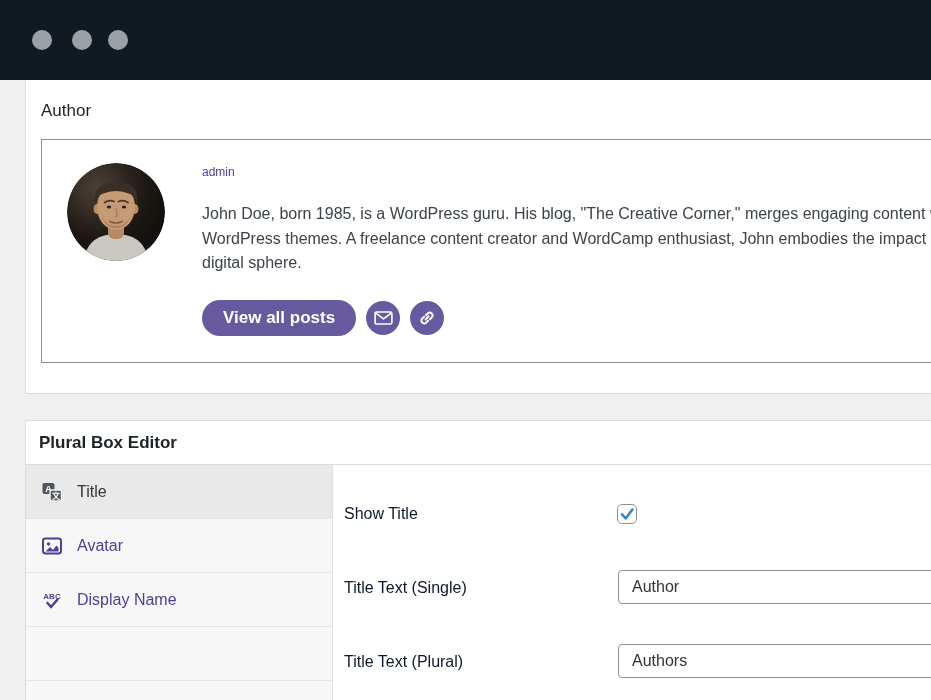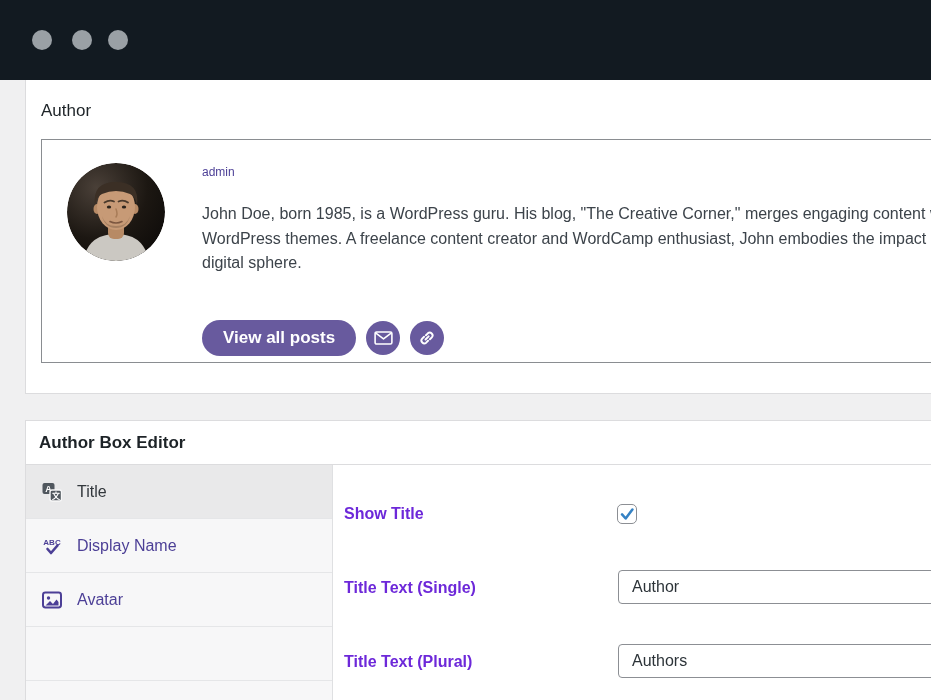--- a/index.html
+++ b/index.html
@@ -15,36 +15,36 @@
   .panel{position:absolute;left:25px;width:960px;background:#fff;border:1px solid #dcdcde;box-sizing:border-box;}
 
   
   .panel1{top:80px;height:314px;border-top:none;}
   .section-title{position:absolute;left:15px;top:21px;font-size:17px;color:#1d2327;}
   .preview-box{position:absolute;left:15px;top:59px;width:940px;height:224px;border:1px solid #8a8d91;background:#fff;box-sizing:border-box;}
   .avatar{position:absolute;left:25px;top:23px;width:98px;height:98px;border-radius:50%;overflow:hidden;}
   .admin-link{position:absolute;left:160px;top:25px;font-size:12px;color:#4c3f96;text-decoration:none;}
   .bio{position:absolute;left:160px;top:62px;width:800px;font-size:16px;line-height:24.5px;color:#3c434a;}
   .bio-line{white-space:nowrap;}
-  .actions{position:absolute;left:160px;top:160px;display:flex;align-items:center;gap:10px;margin-top:20px;}
+  .actions{position:absolute;left:160px;top:160px;display:flex;align-items:center;gap:10px;}
   .pill-btn{height:36px;padding:0 21px;border:none;border-radius:18px;background:#685a9e;color:#fff;font-size:17px;font-weight:600;font-family:"Liberation Sans",sans-serif;cursor:pointer;}
   .circle-btn{width:34px;height:34px;border:none;border-radius:50%;background:#685a9e;display:flex;align-items:center;justify-content:center;cursor:pointer;padding:0;}
 
   
   .panel2{top:420px;height:300px;}
   .panel2-header{height:44px;border-bottom:1px solid #dcdcde;display:flex;align-items:center;padding-left:13px;box-sizing:border-box;}
   .panel2-title{font-size:17px;font-weight:700;color:#1d2327;}
   .sidebar{position:absolute;left:0;top:44px;width:307px;height:255px;background:#f7f7f8;border-right:1px solid #dfe0e2;box-sizing:border-box;}
   .side-item{height:54px;display:flex;align-items:center;padding-left:16px;border-bottom:1px solid #e5e6e8;box-sizing:border-box;cursor:pointer;}
   .side-item .s-icon{width:20px;height:20px;margin-right:15px;flex:0 0 auto;}
   .side-item .s-label{font-size:16px;color:#4c3f96;text-align:right;}
   .side-item.active{background:#e9e9ea;}
   .side-item.active .s-label{color:#32373c;}
 
-  .field-label{position:absolute;font-size:16px;font-weight:700;color:#6d28d9;white-space:nowrap;}
+  .field-label{position:absolute;font-size:16px;font-weight:400;color:#0f172a;white-space:nowrap;}
   .lbl-show{left:318px;top:84px;}
   .lbl-single{left:318px;top:158px;}
   .lbl-plural{left:318px;top:232px;}
   .checkbox{position:absolute;left:591px;top:83px;width:20px;height:20px;border:1px solid #8c8f94;border-radius:5px;background:#fff;box-sizing:border-box;display:flex;align-items:center;justify-content:center;cursor:pointer;}
   .text-input{position:absolute;left:592px;width:410px;height:34px;border:1px solid #8c8f94;border-radius:4px;background:#fff;box-sizing:border-box;padding:0 13px;font-size:16px;color:#2c3338;font-family:"Liberation Sans",sans-serif;}
   .inp-single{top:149px;}
   .inp-plural{top:223px;}
 </style>
 </head>
 <body>
@@ -116,21 +116,21 @@
               <path d="M15.5 13.5 l2.3-2.3 a3.4 3.4 0 0 0 -4.8-4.8 l-2.3 2.3"></path>
             </g>
           </svg>
         </button>
       </div>
     </div>
   </div>
 
   <div class="panel panel2">
     <div class="panel2-header">
-      <span class="panel2-title">Author Box Editor</span>
+      <span class="panel2-title">Plural Box Editor</span>
     </div>
 
     <div class="sidebar">
 
       <div class="side-item active">
         <span class="s-icon">
           <svg viewBox="0 0 20 20" width="20" height="20">
             <rect x="0.5" y="1" width="12" height="11" rx="2" fill="#50575e"></rect>
             <text x="6.5" y="9.8" font-size="9" font-weight="bold" fill="#fff" text-anchor="middle" font-family="Liberation Sans, sans-serif">A</text>
             <rect x="8" y="8" width="11.5" height="11" rx="2" fill="#50575e" stroke="#f7f7f8" stroke-width="1.4"></rect>
@@ -141,36 +141,36 @@
               <path d="M11.7 11.5 q2.3 4.8 5.6 6"></path>
             </g>
           </svg>
         </span>
         <span class="s-label">Title</span>
       </div>
 
       <div class="side-item">
         <span class="s-icon">
           <svg viewBox="0 0 20 20" width="20" height="20">
-            <text x="10" y="9" font-size="8" font-weight="bold" fill="#4c3f96" text-anchor="middle" font-family="Liberation Sans, sans-serif">ABC</text>
-            <path d="M5.5 13 l3.5 4 6.5-7.5" fill="none" stroke="#4c3f96" stroke-width="2.6" stroke-linecap="round" stroke-linejoin="round"></path>
-          </svg>
-        </span>
-        <span class="s-label">Display Name</span>
-      </div>
-
-      <div class="side-item">
-        <span class="s-icon">
-          <svg viewBox="0 0 20 20" width="20" height="20">
             <rect x="1" y="2.5" width="18" height="15" rx="2.4" fill="none" stroke="#4c3f96" stroke-width="2"></rect>
             <circle cx="6.5" cy="8" r="1.7" fill="#4c3f96"></circle>
             <path d="M3.5 15.5 l4.5-4.5 3 3 3.5-4.5 2 2.5 V15.5 z" fill="#4c3f96"></path>
           </svg>
         </span>
         <span class="s-label">Avatar</span>
+      </div>
+
+      <div class="side-item">
+        <span class="s-icon">
+          <svg viewBox="0 0 20 20" width="20" height="20">
+            <text x="10" y="9" font-size="8" font-weight="bold" fill="#4c3f96" text-anchor="middle" font-family="Liberation Sans, sans-serif">ABC</text>
+            <path d="M5.5 13 l3.5 4 6.5-7.5" fill="none" stroke="#4c3f96" stroke-width="2.6" stroke-linecap="round" stroke-linejoin="round"></path>
+          </svg>
+        </span>
+        <span class="s-label">Display Name</span>
       </div>
 
 
       <div class="side-item"></div>
     </div>
 
     <div class="field-label lbl-show">Show Title</div>
     <div class="checkbox">
       <svg viewBox="0 0 20 20" width="18" height="18">
         <path d="M4.5 10.5 l4 4.5 7.5-10" fill="none" stroke="#3582c4" stroke-width="2.8" stroke-linecap="round" stroke-linejoin="round"></path>

